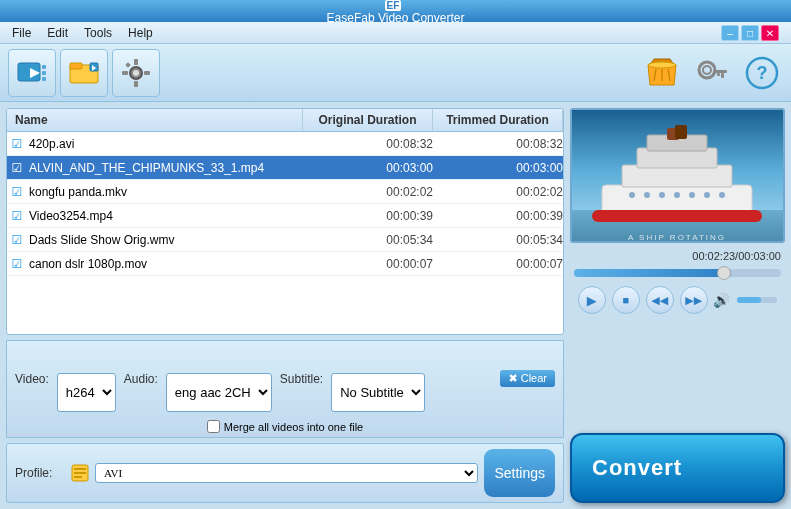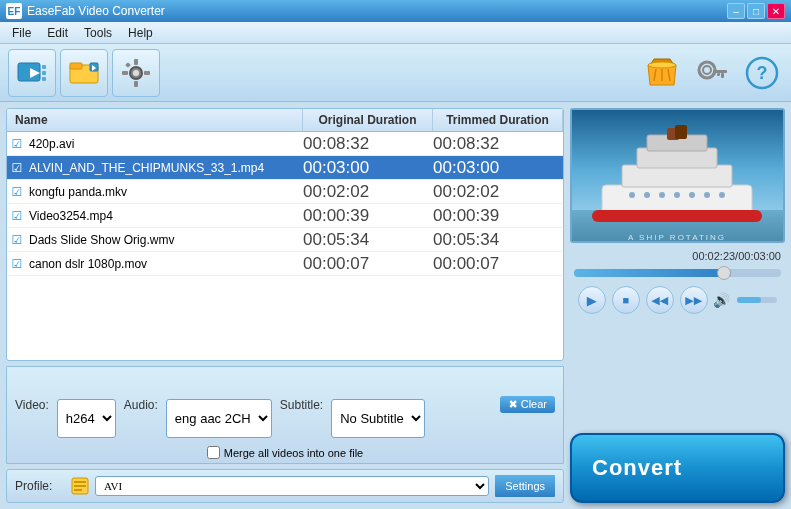--- a/index.html
+++ b/index.html
@@ -11,23 +11,24 @@
       font-size: 12px;
       background: #c8dff0;
     }
 
     
     .title-bar {
       height: 22px;
       background: linear-gradient(to bottom, #5bb3e8, #2e7fc5);
       display: flex;
       align-items: center;
-      padding: 0 6px;
+      padding: 0 12px;
       color: white;
       font-size: 12px;
+      flex-direction: column;
     }
     .title-bar-icon {
       width: 16px; height: 16px;
       background: #fff;
       border-radius: 2px;
       margin-right: 5px;
       display: inline-flex; align-items: center; justify-content: center;
       font-size: 10px; color: #2e7fc5; font-weight: bold;
     }
     .title-bar-controls {
@@ -145,21 +146,21 @@
     .file-row.selected { background: #3478c7; color: white; }
     .file-row.selected .file-duration { color: white; }
     .file-row .file-check {
       width: 20px; text-align: center; font-size: 11px;
     }
     .file-row .file-name {
       flex: 1; padding-left: 2px; overflow: hidden; text-overflow: ellipsis; white-space: nowrap;
       font-size: 12px;
     }
     .file-row .file-duration {
-      width: 130px; text-align: left; color: #444; font-size: 17px;
+      width: 130px; text-align: right; color: #444; font-size: 12px;
     }
 
     
     .controls-bar {
       background: linear-gradient(to bottom, #d8eef9, #c0d8ee);
       border: 1px solid #90c0e0;
       border-radius: 1px;
       padding: 4px 8px;
       display: flex;
       align-items: center;
@@ -218,24 +219,24 @@
       border: 1px solid #70a8d0;
       border-radius: 3px;
       background: white;
       font-size: 11px;
       font-family: Liberation Serif, serif;
     }
     .settings-btn, .open-btn {
       background: linear-gradient(to bottom, #5bb3e8, #2e7fc5);
       color: white;
       border: none;
-      border-radius: 1px;
-      padding: 5px 10px;
-      cursor: pointer;
-      font-size: 11px;
+      border-radius: 9px;
+      padding: 16px 10px;
+      cursor: pointer;
+      font-size: 14px;
     }
     .output-path {
       flex: 1;
       padding: 2px 4px;
       border: 1px solid #70a8d0;
       border-radius: 3px;
       background: white;
       font-size: 11px;
     }
     .folder-icon-btn {

